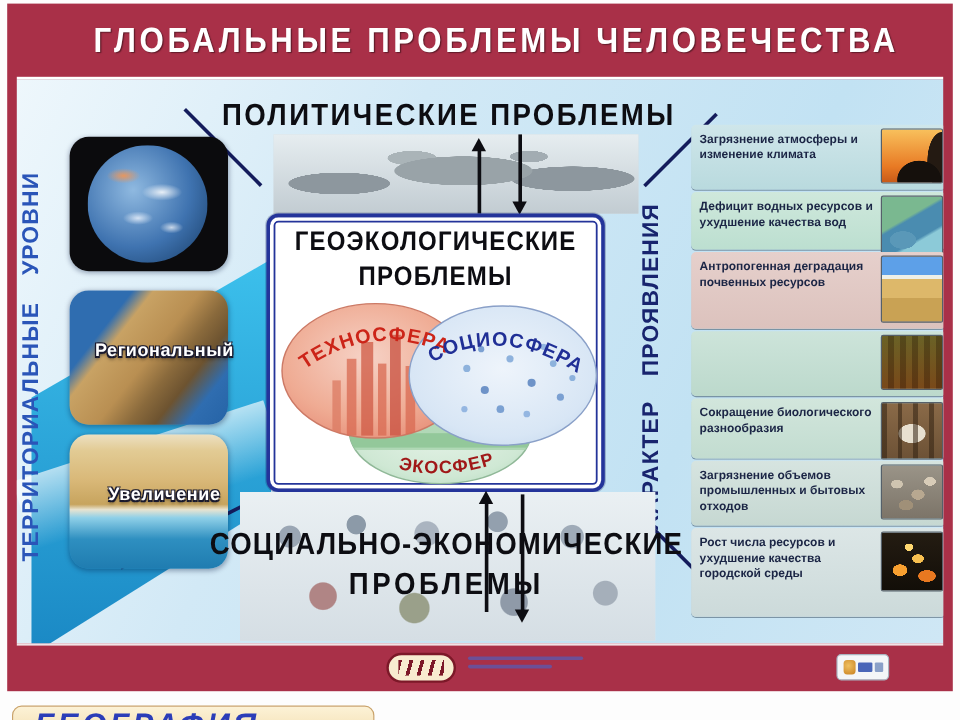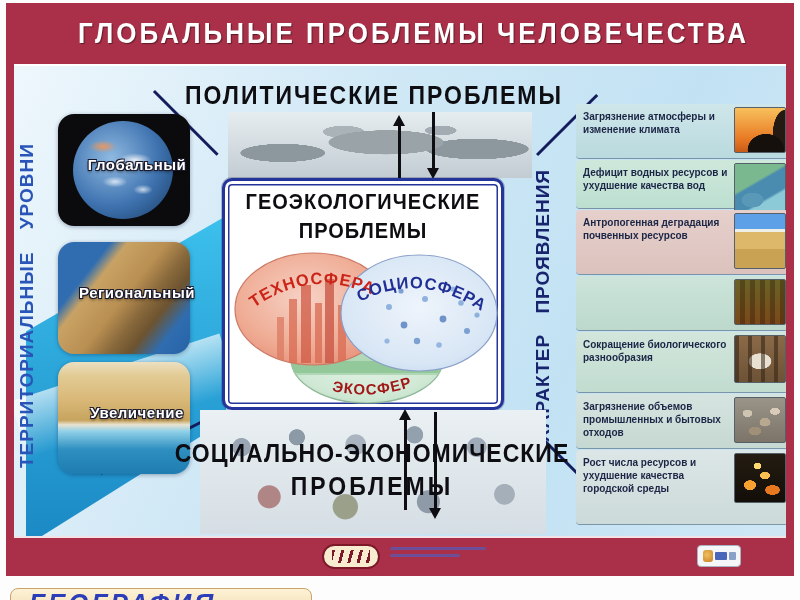--- a/index.html
+++ b/index.html
@@ -110,21 +110,21 @@
     background:radial-gradient(30px 26px at 62% 95%, #15100c 0 60%, transparent 62%),
                radial-gradient(20px 40px at 100% 60%, #241a12 0 60%, transparent 62%),
                linear-gradient(#f8c05c,#e87a24 70%,#c85a18); }
   .m2 { height:48px; background:linear-gradient(#cfe8dc,#bcdfd0); } .m2 .mphoto { height:50px;
     background:radial-gradient(18px 12px at 35% 75%, #5a98b8 0 60%, transparent 62%),
                linear-gradient(150deg,#7ab890 0 38%,#4a8cb0 42% 68%,#8ccad8 72%); }
   .m3 { height:64px; background:linear-gradient(#e6d0cc,#dcc2bd); } .m3 .mphoto { height:56px;
     background:linear-gradient(#5da0e8 0 28%,#eef0e8 28% 34%,#ddb86a 34% 64%,#c9a254 64%); }
   .m4 { height:54px; background:linear-gradient(#cde4da,#bcd9cc); } .m4 .mphoto { height:46px;
     background:repeating-linear-gradient(90deg,#b08850 0 5px,#8a6538 5px 10px),linear-gradient(#9ab87a,#b08850); background-blend-mode:multiply; }
-  .m5 { height:60px; background:linear-gradient(#d2e6dc,#c2dcd0); } .m5 .mphoto { height:48px;
+  .m5 { height:50px; background:linear-gradient(#d2e6dc,#c2dcd0); } .m5 .mphoto { height:48px;
     background:repeating-linear-gradient(90deg,rgba(50,34,18,.55) 0 4px,transparent 4px 13px),
                radial-gradient(20px 14px at 50% 55%, #e8e0d0 0 55%, transparent 58%),
                linear-gradient(#8a6a48,#6d5236); }
   .m6 { height:54px; background:linear-gradient(#d6e4e0,#c6d8d2); } .m6 .mphoto { height:46px;
     background:radial-gradient(8px 6px at 25% 35%, #cfc4b0 0 60%, transparent 62%),
                radial-gradient(9px 7px at 60% 55%, #b8a890 0 60%, transparent 62%),
                radial-gradient(8px 6px at 80% 30%, #d8ccb8 0 60%, transparent 62%),
                radial-gradient(10px 7px at 40% 75%, #a09078 0 60%, transparent 62%),
                linear-gradient(#9a9488,#7c7468); }
   .m7 { height:74px; background:linear-gradient(#dce6e6,#ccdada); } .m7 .mphoto { height:50px;
@@ -170,21 +170,20 @@
 
       <div class="diag tl"></div>
       <div class="diag bl"></div>
       <div class="diag tr"></div>
       <div class="diag br"></div>
 
       <div class="tile tile1">
         <div class="tile-img">
             <div class="globe"></div>
           </div>
-        <div class="tile-label">Глобальный</div>
       </div>
       <div class="tile tile2">
         <div class="tile-img"></div>
         <div class="tile-label">Региональный</div>
       </div>
       <div class="tile tile3">
         <div class="tile-img"></div>
         <div class="tile-label">Увеличение</div>
       </div>
 

